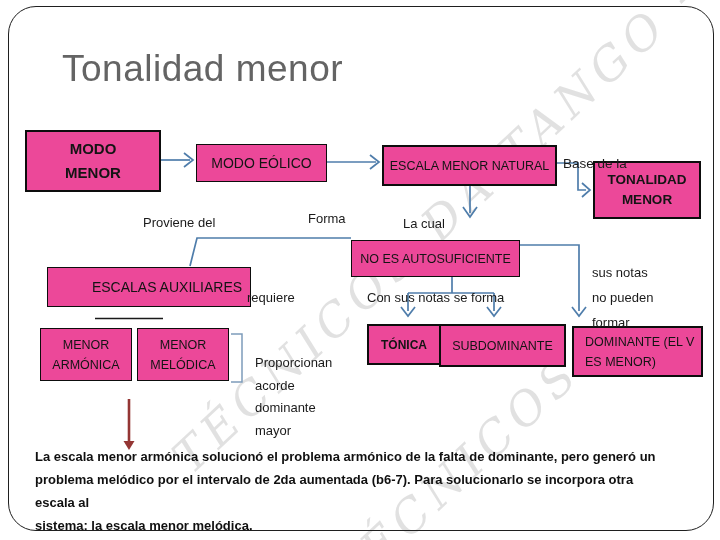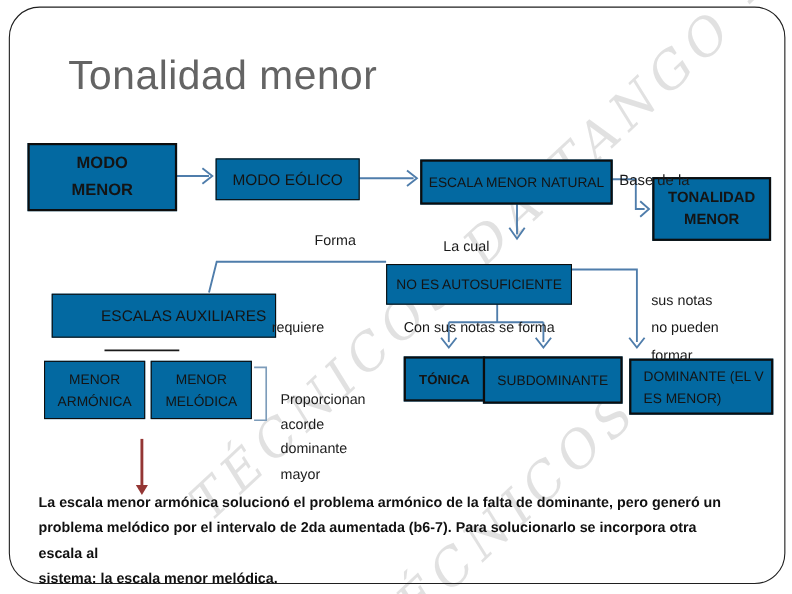--- a/index.html
+++ b/index.html
@@ -10,41 +10,41 @@
   #page-title{position:absolute;left:62px;top:48px;font-size:37px;letter-spacing:.5px;
               color:#646464;white-space:nowrap;}
   
   .wm{position:absolute;font-family:"DejaVu Serif",serif;font-style:italic;
       color:#8f8f8f;opacity:.26;letter-spacing:7px;white-space:nowrap;pointer-events:none;}
   #wm1{left:105px;top:246px;width:560px;font-size:46px;transform:rotate(-43deg);transform-origin:center;}
   #wm2{left:300px;top:452px;width:300px;font-size:46px;transform:rotate(-43deg);transform-origin:center;}
   
   #connectors{position:absolute;left:0;top:0;width:720px;height:540px;}
   
-  .box{position:absolute;background:#0369a1;border:1.6px solid #0d0d0d;display:flex;
+  .box{position:absolute;background:#ec4899;border:1.6px solid #0d0d0d;display:flex;
        align-items:center;justify-content:center;text-align:center;
        white-space:pre-line;font-size:12.5px;line-height:20px;color:#141414;}
   #box-modo-menor{left:25px;top:130px;width:132px;height:58px;border-width:2.4px;
                   font-weight:bold;font-size:15px;line-height:24px;}
   #box-modo-eolico{left:196px;top:144px;width:129px;height:36px;font-size:14px;}
   #box-escala-menor-natural{left:382px;top:145px;width:171px;height:37px;border-width:2.4px;}
   #box-tonalidad-menor{left:593px;top:161px;width:104px;height:54px;border-width:2.4px;
                        font-weight:bold;font-size:13.5px;}
   #box-no-es-autosuficiente{left:351px;top:222px;width:167px;height:35px;margin-top:18px;}
   #box-escalas-auxiliares{left:47px;top:267px;width:166px;height:38px;font-size:14px;padding-left:36px;}
   #box-menor-armonica{left:40px;top:328px;width:90px;height:51px;}
   #box-menor-melodica{left:137px;top:328px;width:90px;height:51px;}
   #box-tonica{left:367px;top:324px;width:70px;height:37px;border-width:2.4px;font-weight:bold;font-size:12px;}
   #box-subdominante{left:439px;top:324px;width:123px;height:39px;border-width:2.8px;}
   #box-dominante{left:572px;top:326px;width:131px;height:51px;border-width:2px;
                  justify-content:flex-start;text-align:left;padding-left:11px;box-sizing:border-box;}
   
   .lbl{position:absolute;font-size:13px;color:#1a1a1a;white-space:pre-line;line-height:25px;margin-top:22px;}
   #lbl-proviene-del{left:143px;top:188px;}
-  #lbl-forma{left:286px;top:184px;text-align:center;}
+  #lbl-forma{left:308px;top:184px;text-align:center;}
   #lbl-la-cual{left:403px;top:189px;}
   #lbl-base-de-la{left:563px;top:129px;font-size:13.5px;}
   #lbl-requiere{left:247px;top:263px;}
   #lbl-con-sus-notas{left:367px;top:263px;}
   #lbl-sus-notas{left:592px;top:238px;}
   #lbl-proporcionan{left:255px;top:330px;line-height:22.5px;}
   
   #footer-text{position:absolute;left:35px;top:445px;width:625px;font-size:13px;
                font-weight:bold;line-height:23px;white-space:pre-line;color:#101010;}
 </style>
@@ -126,20 +126,21 @@
   <div class="box" id="box-escalas-auxiliares">ESCALAS AUXILIARES</div>
   <div class="box" id="box-menor-armonica">MENOR
 ARMÓNICA</div>
   <div class="box" id="box-menor-melodica">MENOR
 MELÓDICA</div>
   <div class="box" id="box-tonica">TÓNICA</div>
   <div class="box" id="box-subdominante">SUBDOMINANTE</div>
   <div class="box" id="box-dominante">DOMINANTE (EL V
 ES MENOR)</div>
 
+  <div class="lbl" id="lbl-proviene-del">Proviene del</div>
   <div class="lbl" id="lbl-forma">Forma</div>
   <div class="lbl" id="lbl-la-cual">La cual</div>
   <div class="lbl" id="lbl-base-de-la">Base de la</div>
   <div class="lbl" id="lbl-requiere">requiere</div>
   <div class="lbl" id="lbl-con-sus-notas">Con sus notas se forma</div>
   <div class="lbl" id="lbl-sus-notas">sus notas
 no pueden
 formar</div>
   <div class="lbl" id="lbl-proporcionan">Proporcionan
 acorde

